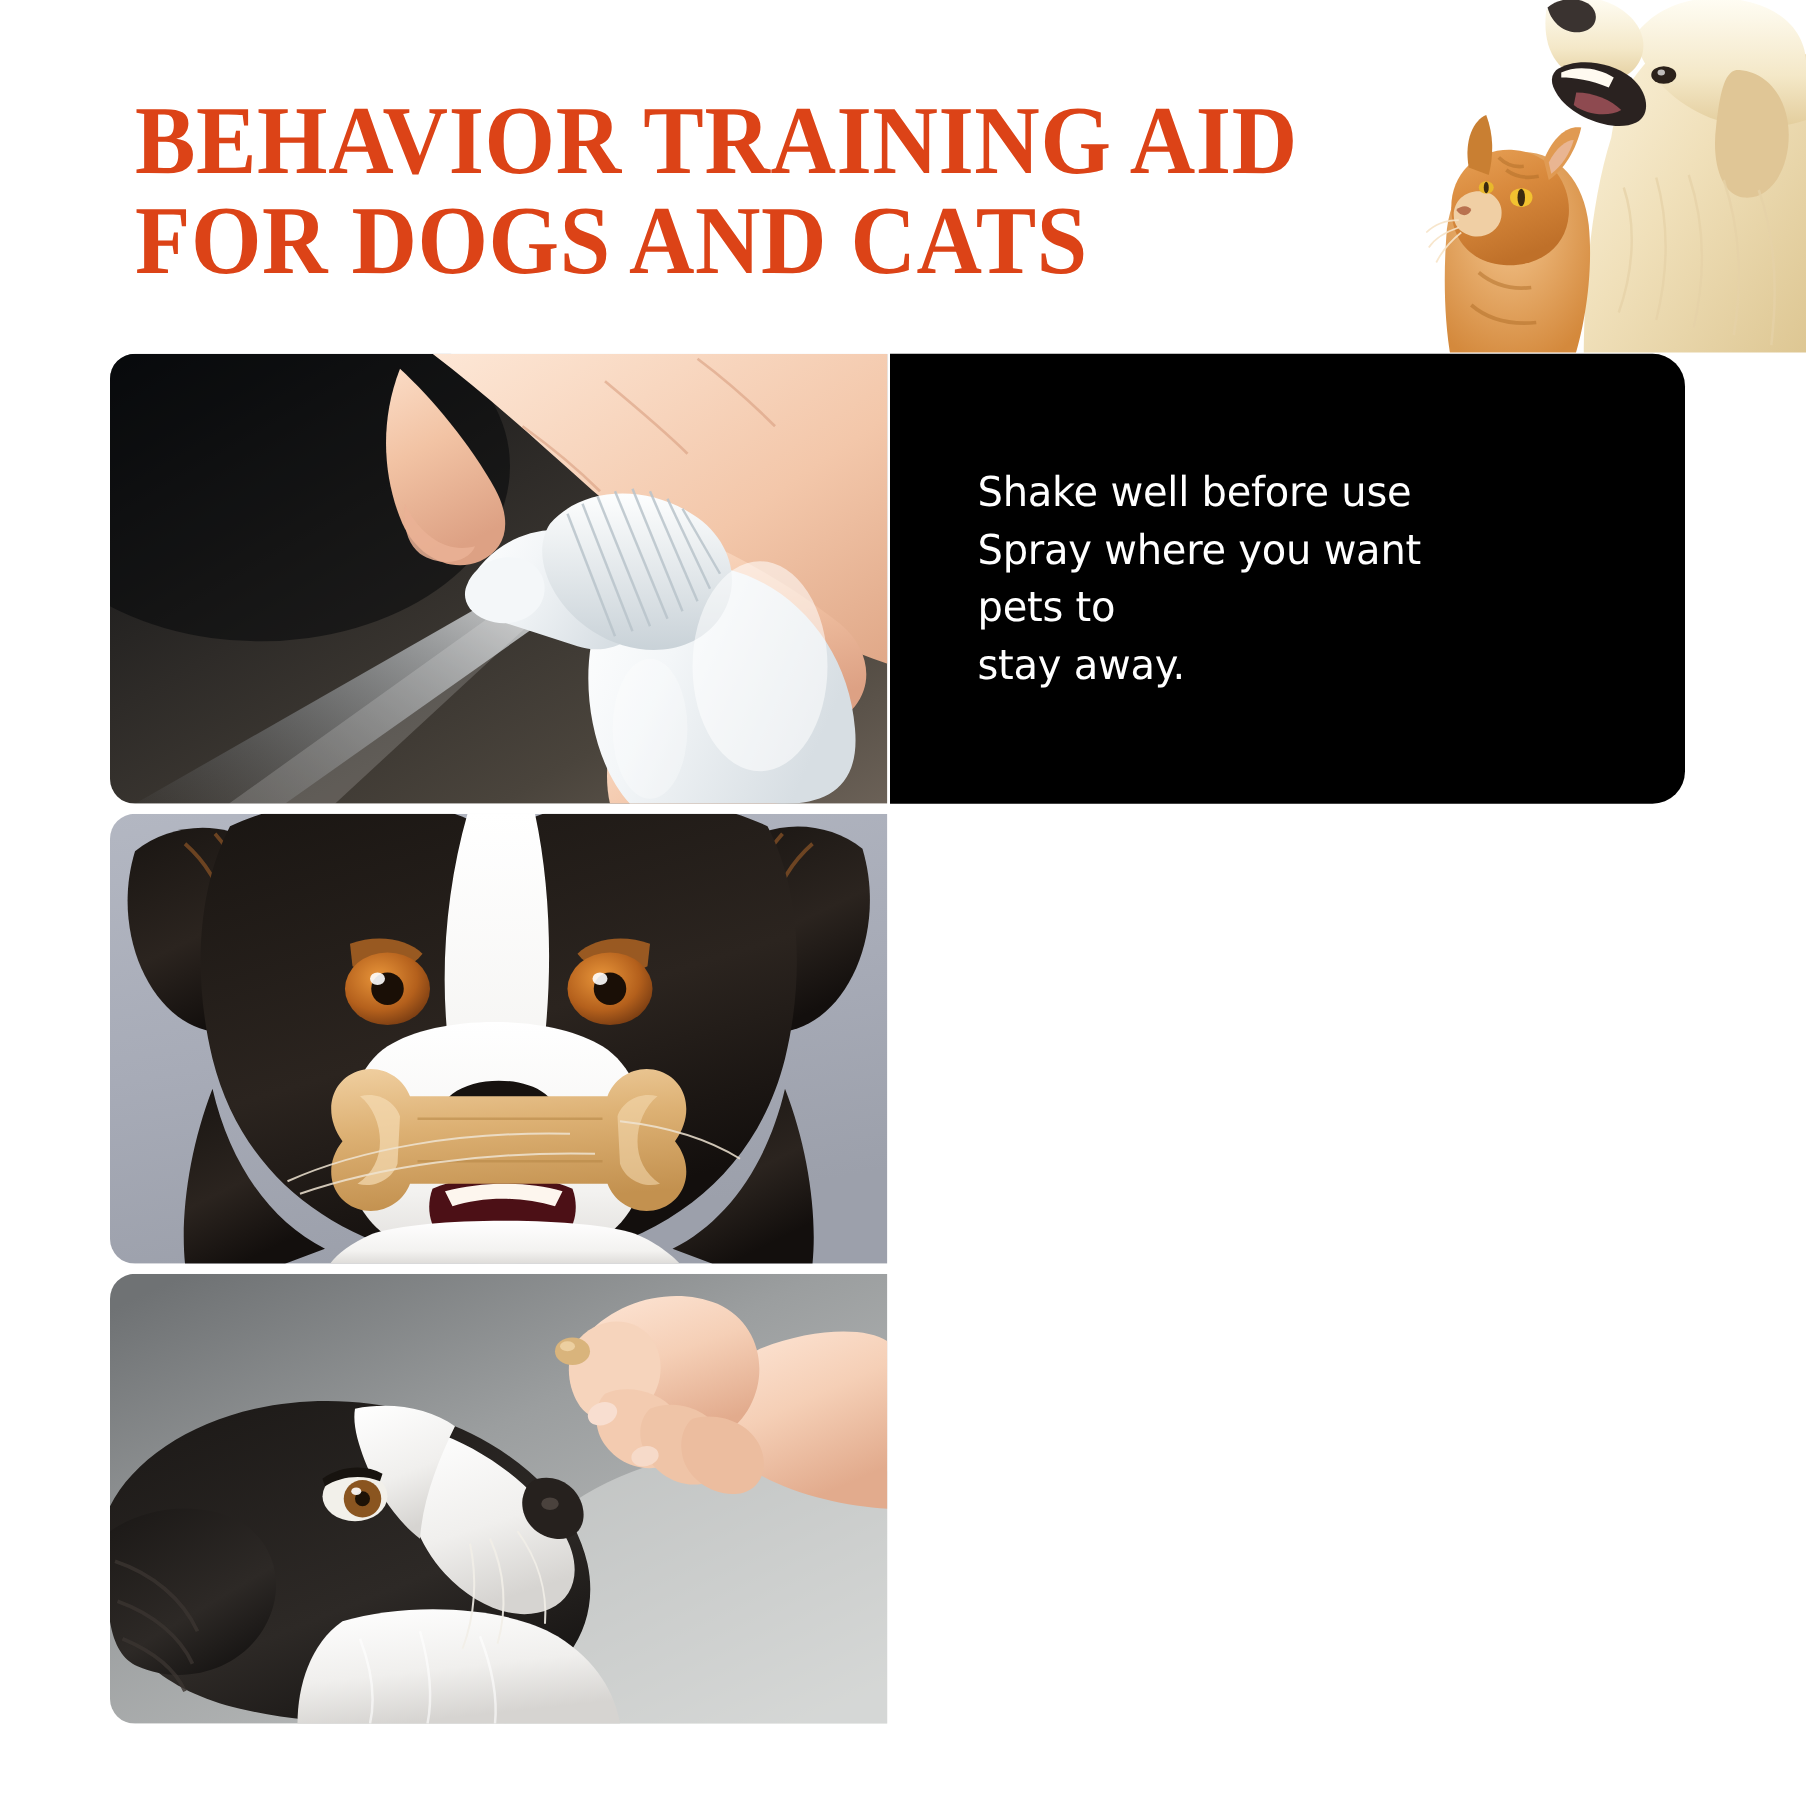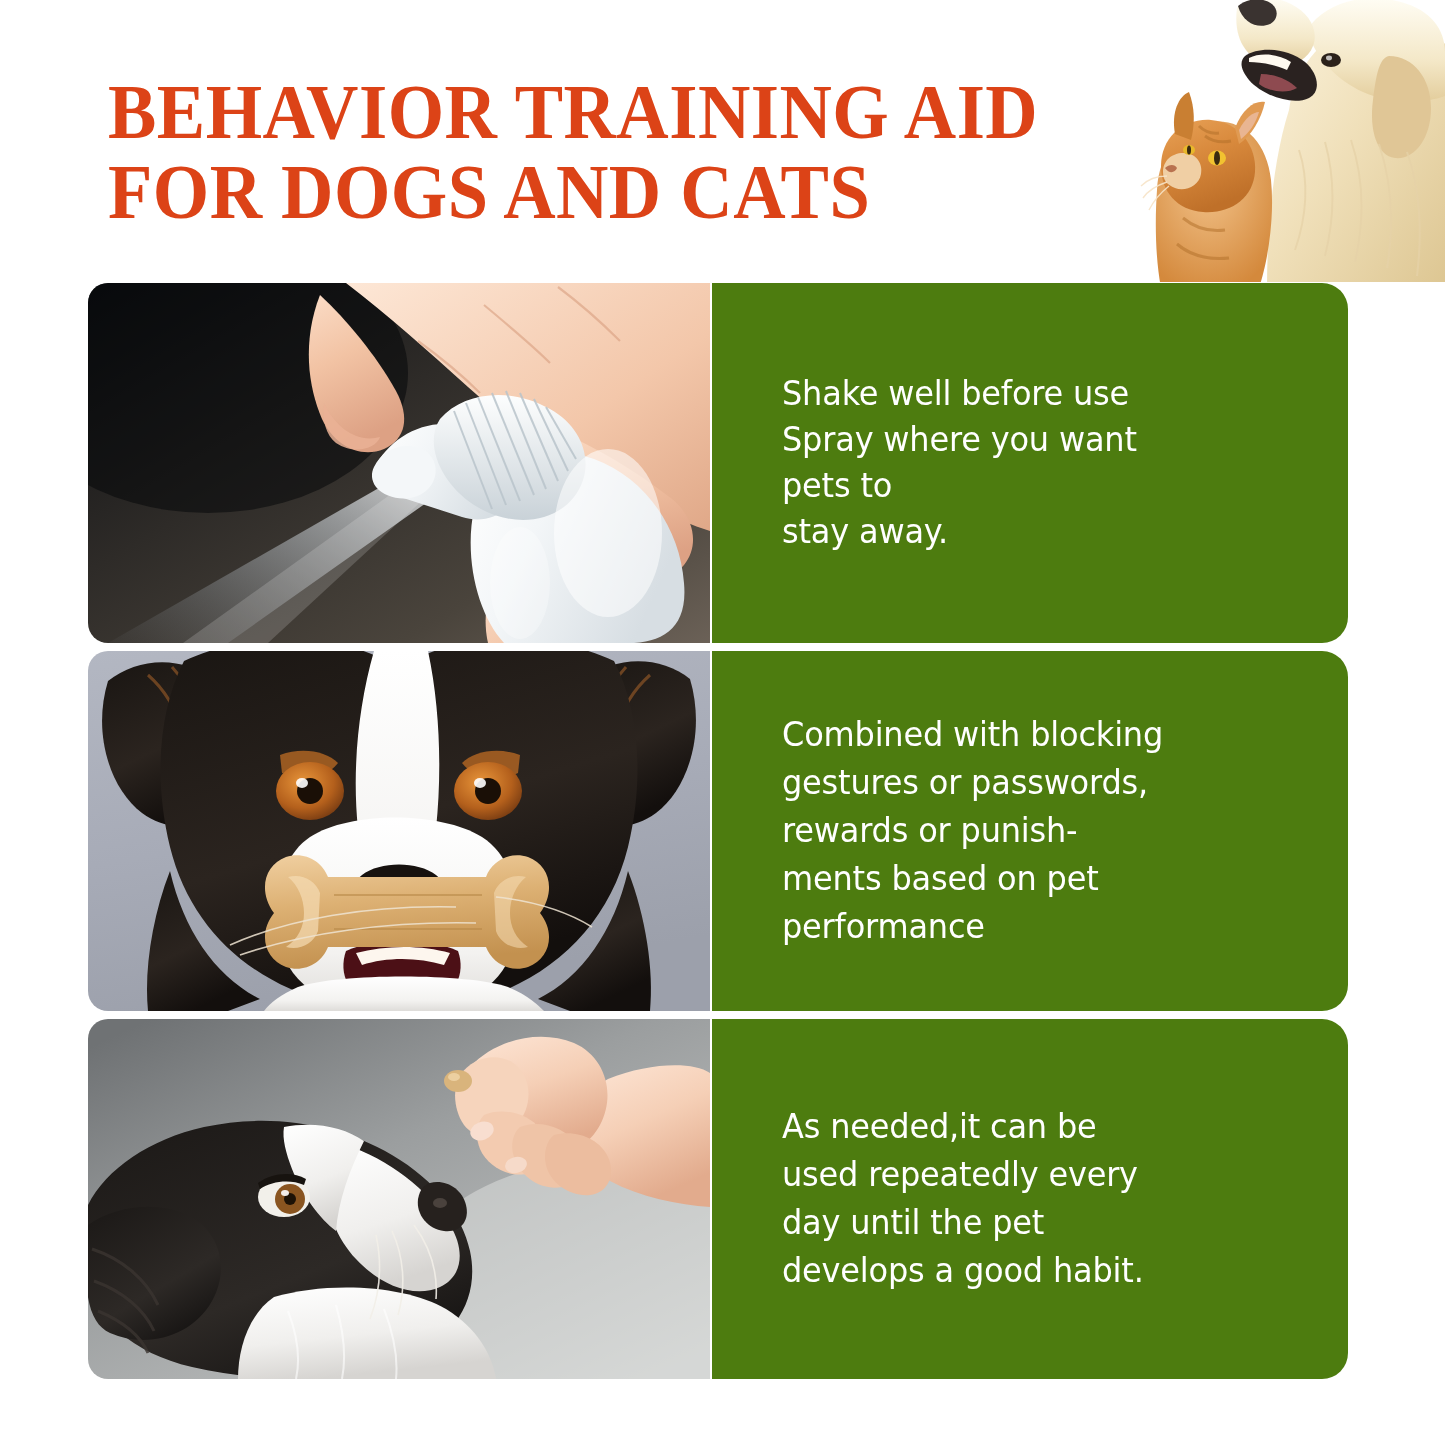--- a/index.html
+++ b/index.html
@@ -69,21 +69,21 @@
   .photo svg { display:block; width:100%; height:100%; }
 
   .row-1 .photo { border-radius: 20px 0 0 20px; }
   .row-2 .photo { border-radius: 20px 0 0 20px; }
   .row-3 .photo { border-radius: 20px 0 0 20px; }
 
   .gutter { flex: 0 0 2px; background:#ffffff; }
 
   .textcard {
     flex: 1 1 auto;
-    background: #4d7c0f;
+    background: #000000;
     border-radius: 0 26px 26px 0;
     display: flex;
     align-items: center;
     box-sizing: border-box;
     padding-left: 70px;
     padding-right: 24px;
   }
   .textcard p {
     margin: 0;
     color: #ffffff;
@@ -365,27 +365,20 @@
         </g>
       </g>
 
       <path d="M210 336 C250 322 380 322 420 336 C440 344 452 356 456 360 L176 360 C182 352 192 344 210 336 Z" fill="url(#whiteFur)"></path>
 
       <path d="M82 220 C96 280 128 326 172 348 L140 360 L60 360 C56 320 64 266 82 220 Z" fill="url(#blk)"></path>
       <path d="M540 220 C526 280 494 326 450 348 L482 360 L562 360 C566 320 558 266 540 220 Z" fill="url(#blk)"></path>
     </svg>
   </div>
   <div class="gutter"></div>
-  <div class="textcard" id="card-2">
-    <p>Combined with blocking
-gestures or passwords,
-rewards or punish-
-ments based on pet
-performance</p>
-  </div>
 </div>
 
 <div class="row row-3" id="row-3">
   <div class="photo">
     <svg viewBox="0 0 622 360" preserveAspectRatio="none">
       <defs>
         <linearGradient id="grayBg3" x1="0.1" y1="0" x2="0.9" y2="1">
           <stop offset="0%" stop-color="#6f7274"></stop>
           <stop offset="40%" stop-color="#9b9e9f"></stop>
           <stop offset="100%" stop-color="#c9cbca"></stop>
@@ -454,19 +447,13 @@
       </g>
 
       <g stroke="#ffffff" stroke-width="2" fill="none" opacity="0.6">
         <path d="M200 292 C210 318 212 342 208 360"></path>
         <path d="M248 286 C256 314 258 340 254 360"></path>
         <path d="M296 290 C306 316 310 340 308 360"></path>
       </g>
     </svg>
   </div>
   <div class="gutter"></div>
-  <div class="textcard" id="card-3">
-    <p>As needed,it can be
-used repeatedly every
-day until the pet
-develops a good habit.</p>
-  </div>
 </div>
 
 </body></html>

